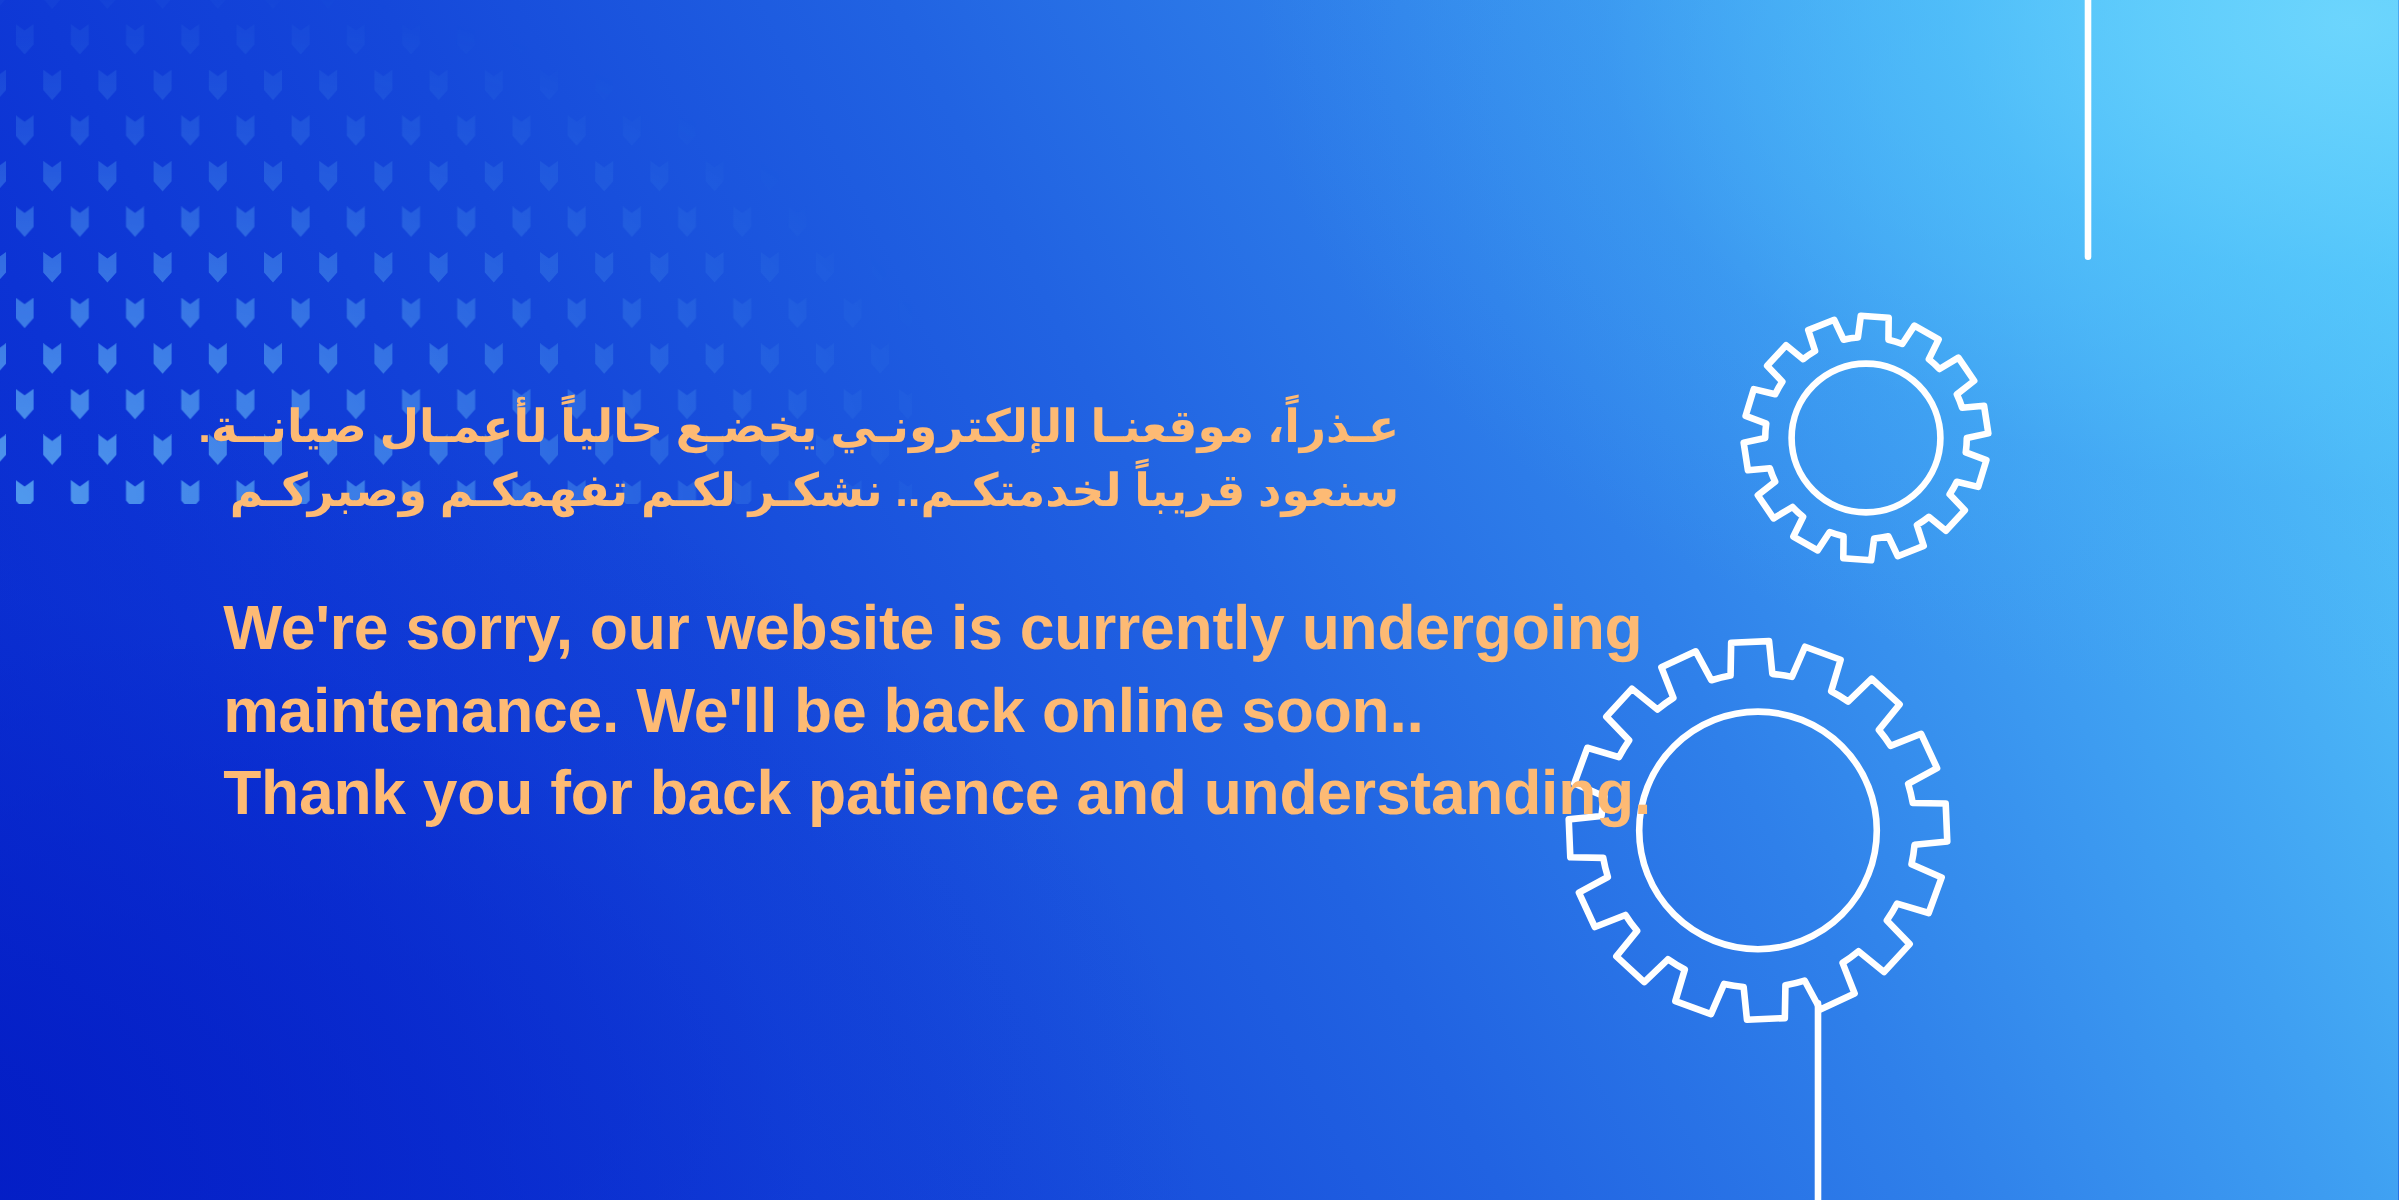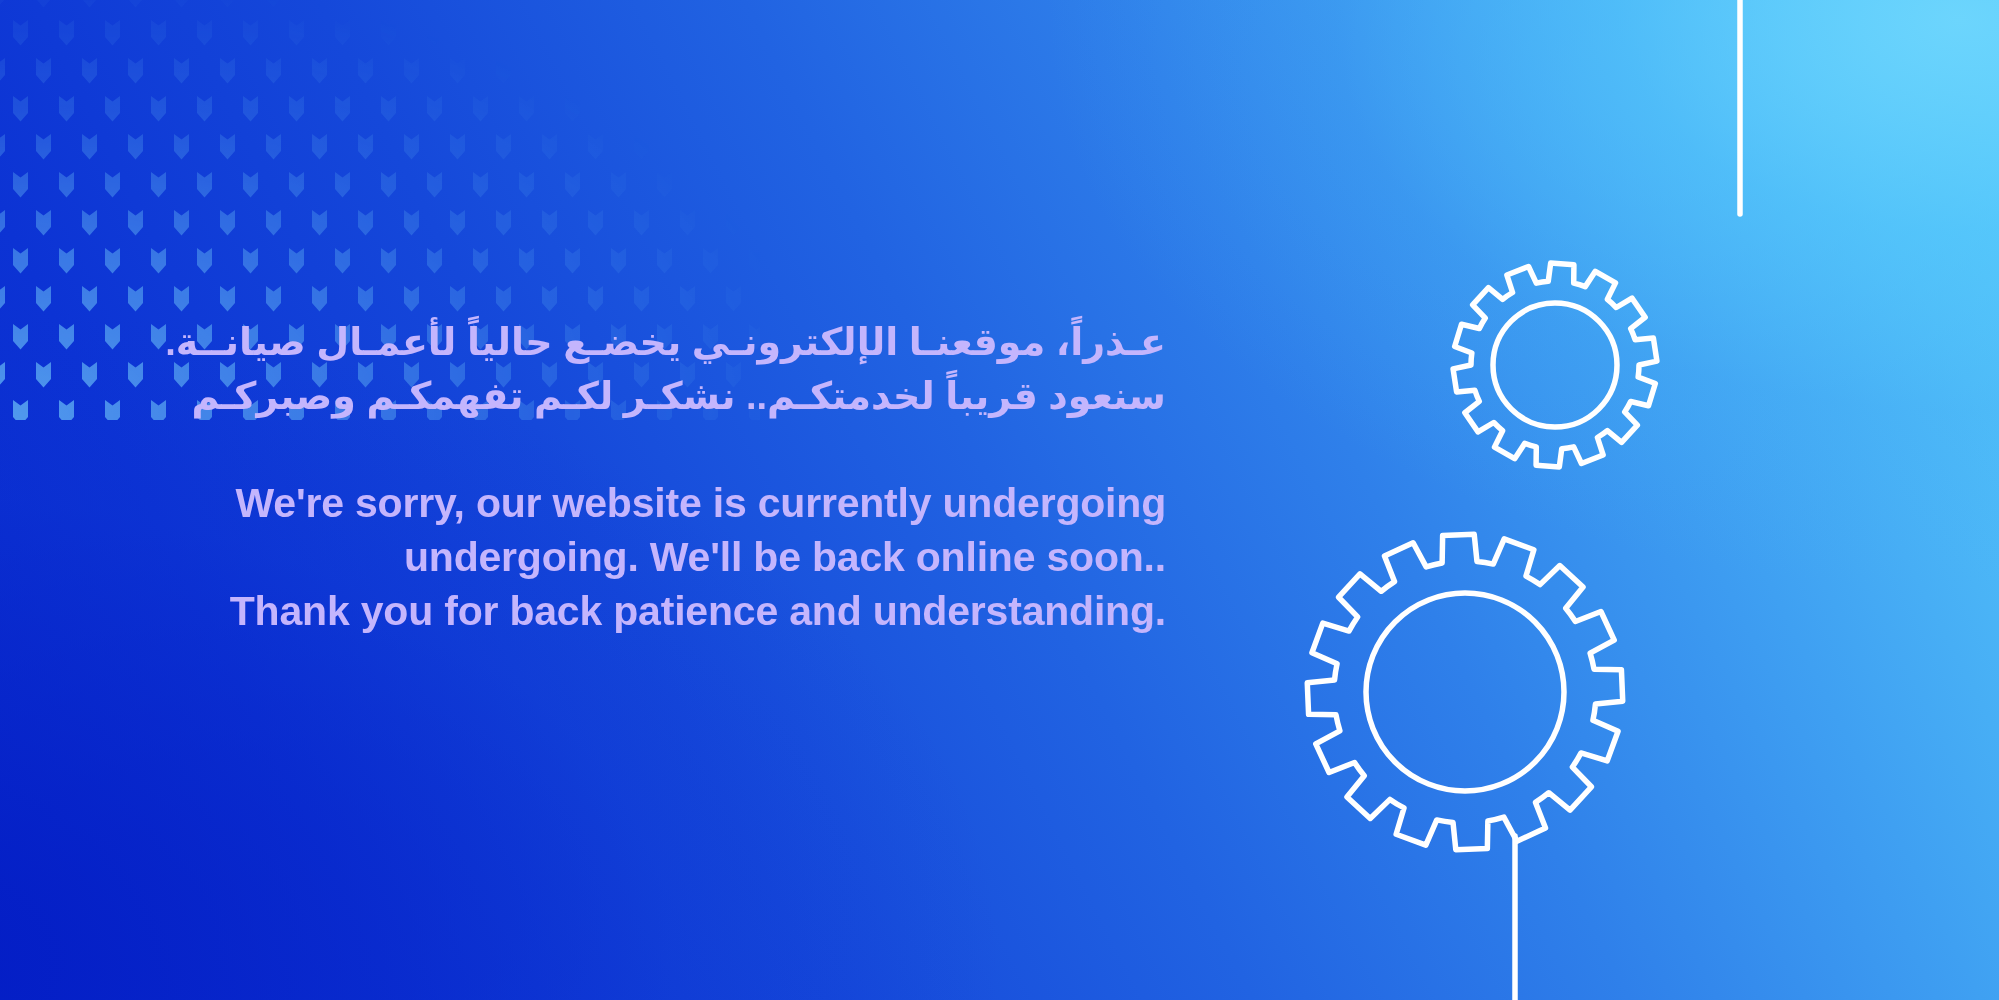--- a/index.html
+++ b/index.html
@@ -67,49 +67,48 @@
     top: 0;
     width: 780px;
     height: 1000px;
     pointer-events: none;
   }
 
   
   .copy {
     position: absolute;
     left: 186px;
-    top: 316px;
+    top: 330px;
     width: 980px;
-    color: #c4b5fd;
+    color: #fdba74;
   }
   .ar-block {
     direction: rtl;
     text-align: right;
     unicode-bidi: embed;
   }
   .ar-line {
     font-size: 38px;
     line-height: 1.42;
     font-weight: 700;
     letter-spacing: 0.2px;
     white-space: nowrap;
     text-align: right;
   }
   .en-block {
     direction: ltr;
     text-align: left;
     margin-top: 52px;
   }
   .en-line {
-    font-size: 41px;
+    font-size: 52px;
     line-height: 1.32;
     font-weight: 700;
     letter-spacing: -0.2px;
     white-space: nowrap;
-    text-align: right;
   }
 </style>
 </head>
 <body>
 
 <div id="stage">
 
   <div class="bg-base"></div>
   <div class="bg-glow"></div>
   <div class="bg-deep"></div>
@@ -350,18 +349,18 @@
 
   <div class="copy">
 
     <div class="ar-block">
       <div class="ar-line">عـذراً، موقعنـا الإلكترونـي يخضـع حالياً لأعمـال صيانــة.</div>
       <div class="ar-line">سنعود قريباً لخدمتكـم.. نشكـر لكـم تفهمكـم وصبركـم</div>
     </div>
 
     <div class="en-block">
       <div class="en-line">We're sorry, our website is currently undergoing</div>
-      <div class="en-line">undergoing. We'll be back online soon..</div>
+      <div class="en-line">maintenance. We'll be back online soon..</div>
       <div class="en-line">Thank you for back patience and understanding.</div>
     </div>
 
   </div>
 </div>
 
 </body></html>

